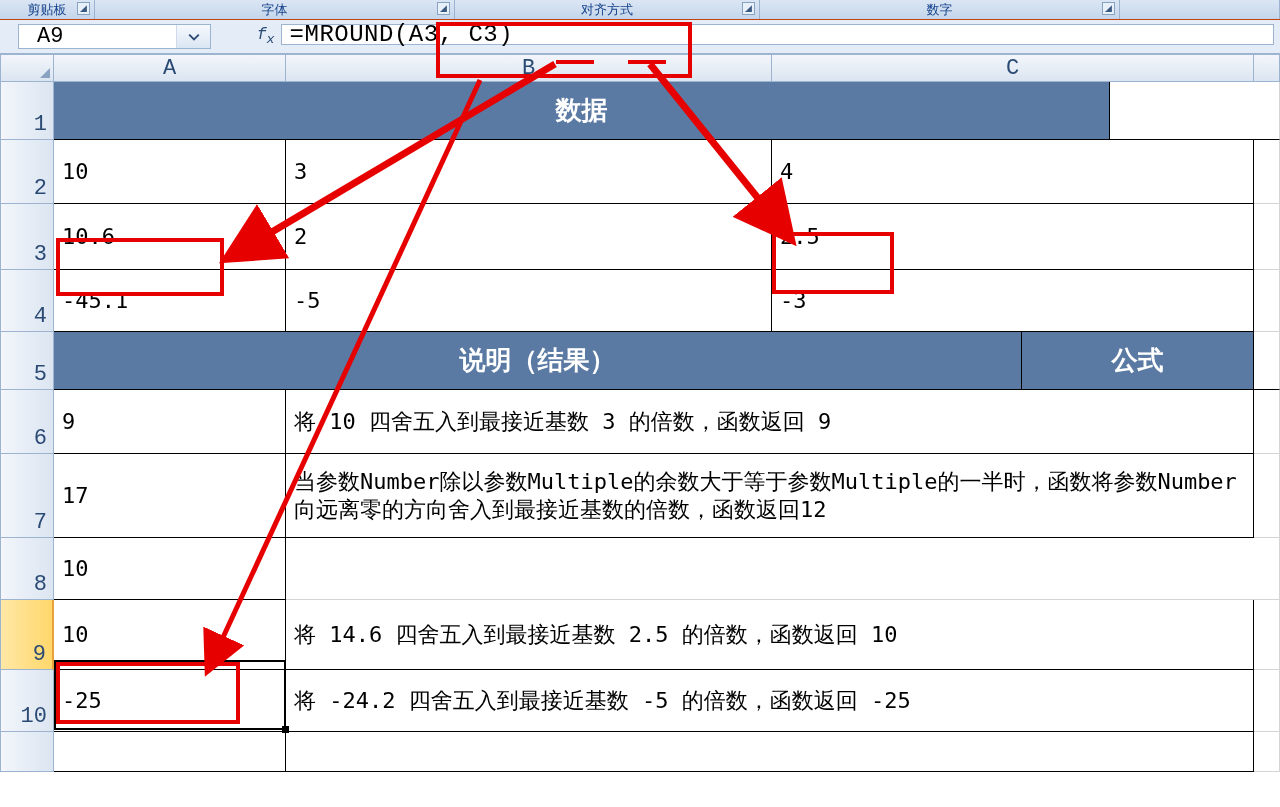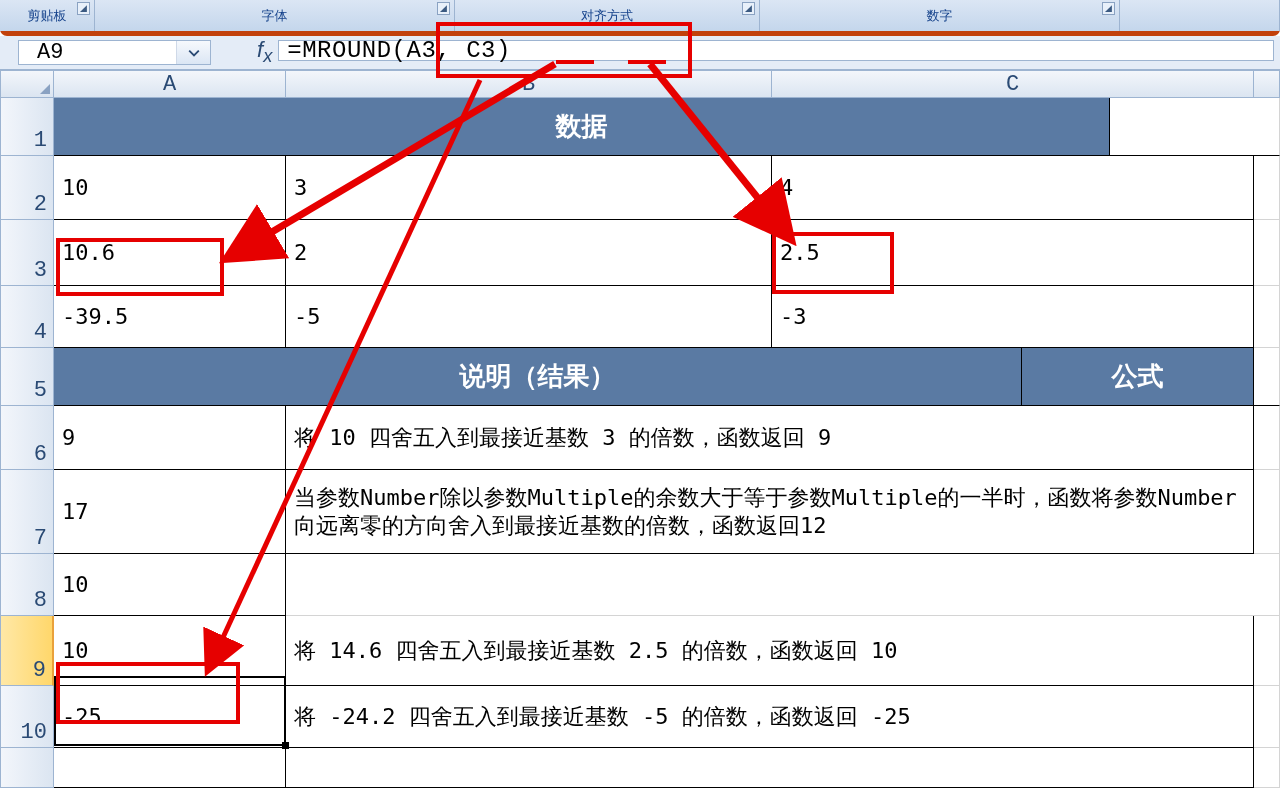--- a/index.html
+++ b/index.html
@@ -1,26 +1,25 @@
 <!DOCTYPE html>
 <html><head>
 <meta charset="utf-8">
 <style>
   * { box-sizing: border-box; margin: 0; padding: 0; }
   html, body { width: 1280px; height: 807px; overflow: hidden; background: #fff; font-family: "Microsoft YaHei", "SimSun", Arial, sans-serif; }
 
   
   .ribbon-groups {
     display: flex;
-    height: 36px;
+    height: 20px;
     background: #c8d8ee;
-    border-bottom: 5px solid #c2410c;
+    border-bottom: 1px solid #c2410c;
     font-size: 13px;
     color: #15428b;
-    border-radius: 7px;
   }
   .ribbon-group {
     display: flex;
     align-items: center;
     justify-content: center;
     border-right: 1px solid #9db4d1;
     position: relative;
     background: linear-gradient(#dbe6f4, #c4d6ec);
   }
   .ribbon-group .dlg {
@@ -79,22 +78,22 @@
   }
   .nb-drop svg { width: 12px; height: 12px; }
   .fbar-gap { width: 40px; }
   .fx-btns {
     display: flex;
     align-items: center;
     margin: 4px 0;
   }
   .fx-label {
     font-style: italic;
-    font-family: Liberation Sans, sans-serif;
-    font-size: 22px;
+    font-family: Liberation Mono, monospace;
+    font-size: 16px;
     color: #2a4a74;
     padding: 0 6px;
   }
   .formula-input {
     flex: 1;
     margin: 4px 6px 8px 0;
     background: #fff;
     border: 1px solid #9db4d1;
     display: flex;
     align-items: center;
@@ -330,21 +329,21 @@
             <span>2.5</span>
           </div>
         <div class="c-rest"></div>
       </div>
 
       <div class="row r4">
         <div class="rh">
             <span>4</span>
           </div>
         <div class="cell c-A">
-            <span>-39.5</span>
+            <span>-45.1</span>
           </div>
         <div class="cell c-B">
             <span>-5</span>
           </div>
         <div class="cell c-C">
             <span>-3</span>
           </div>
         <div class="c-rest"></div>
       </div>
 

